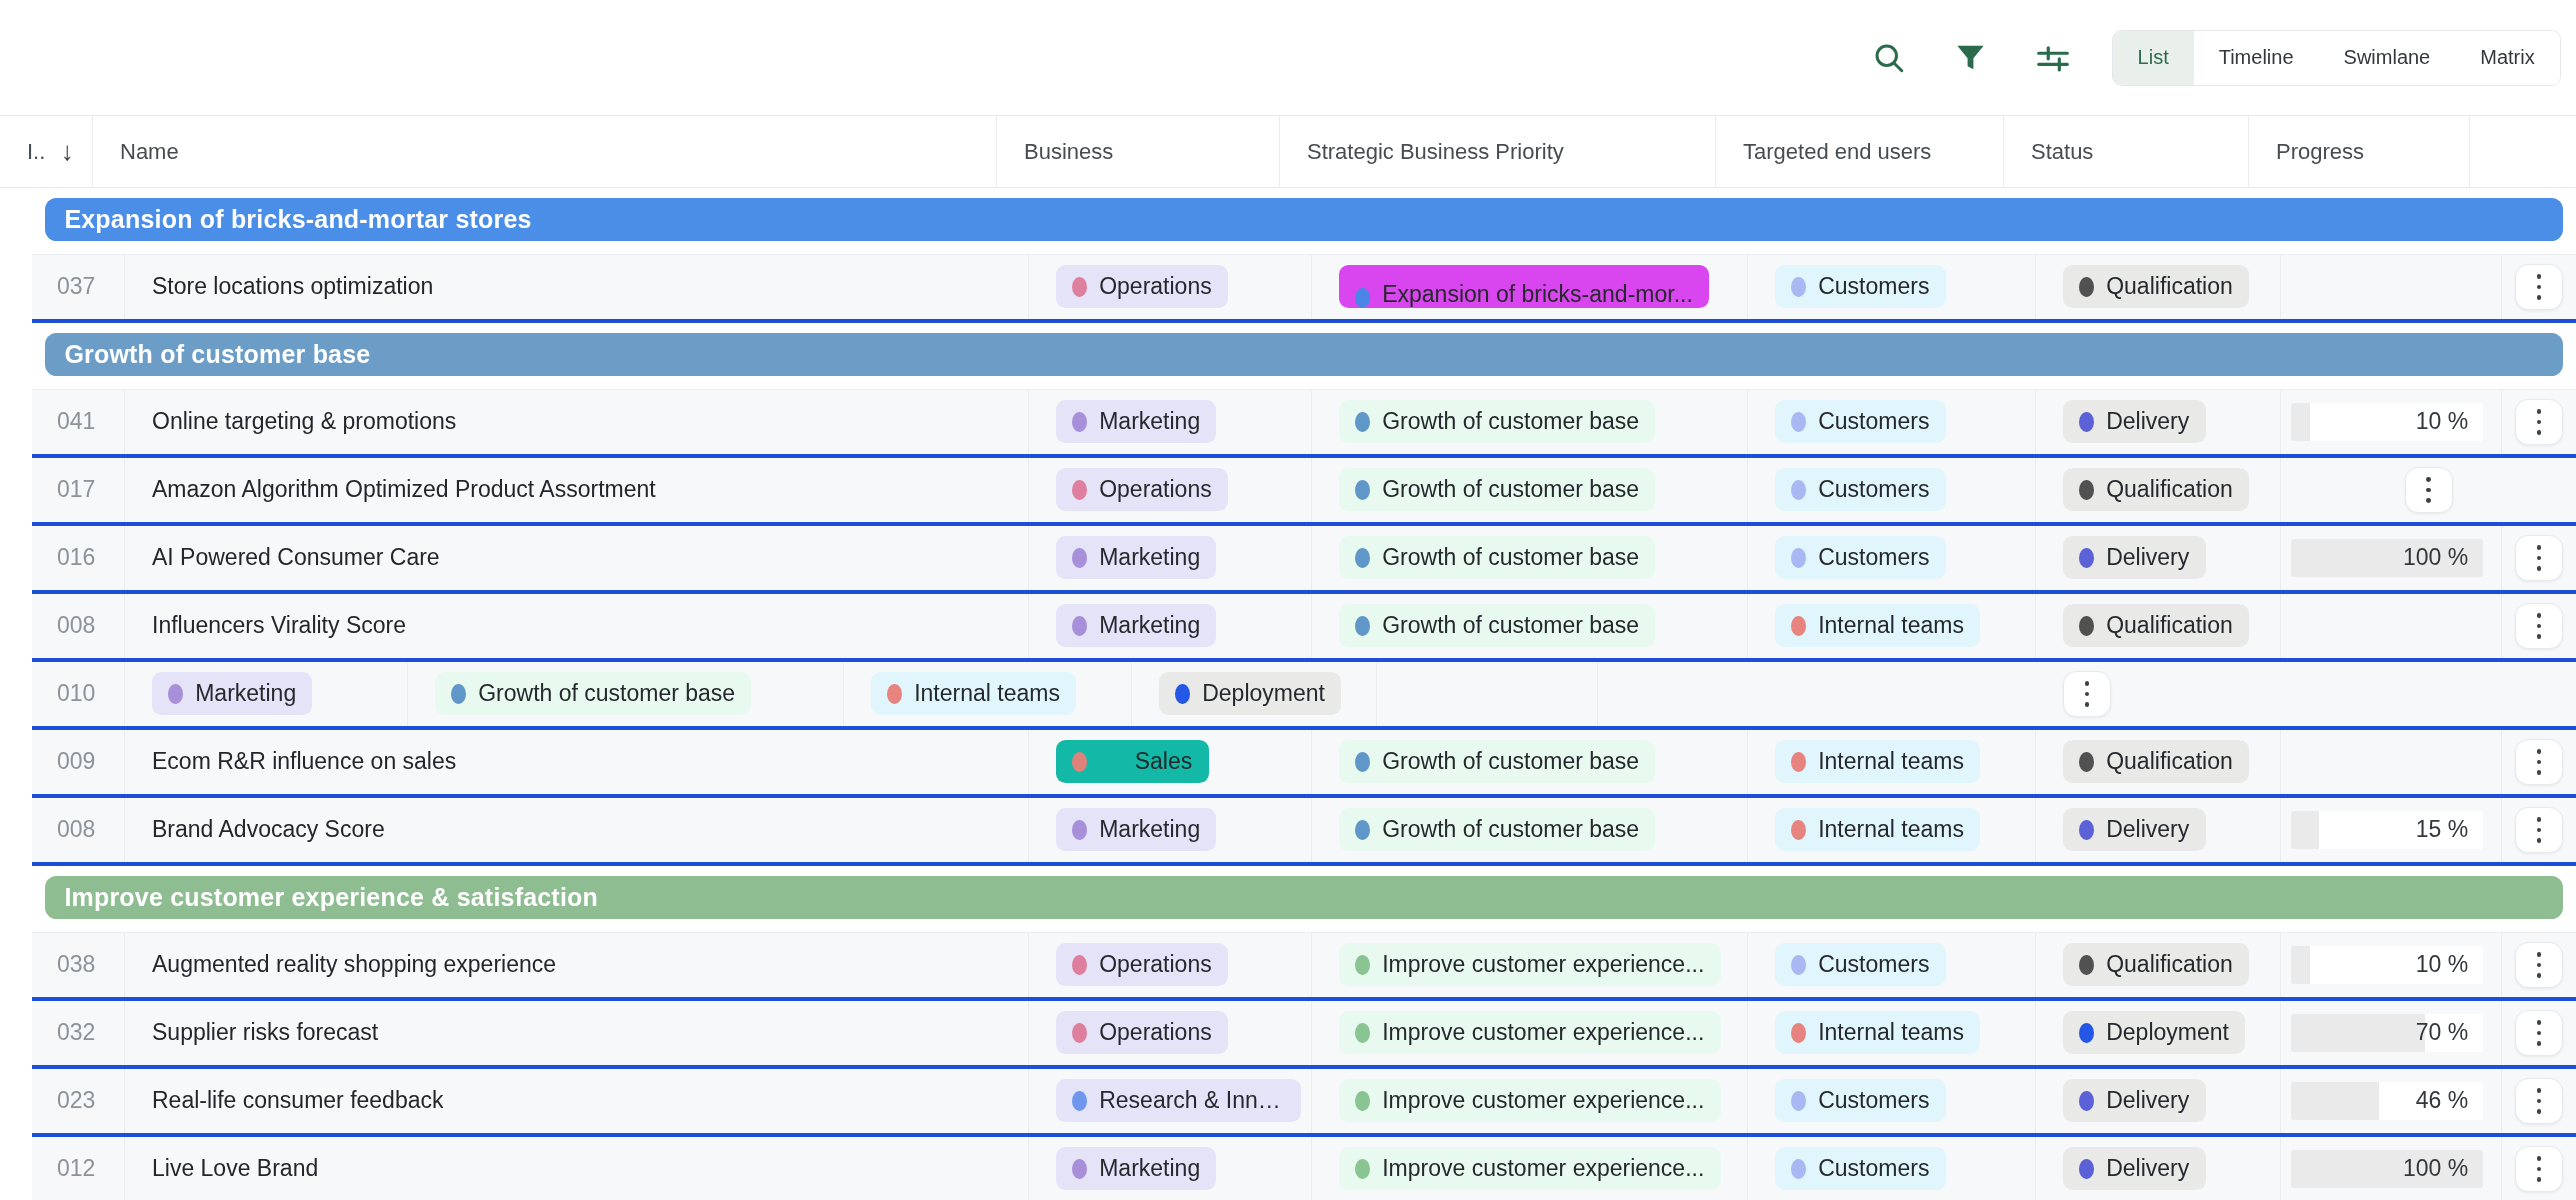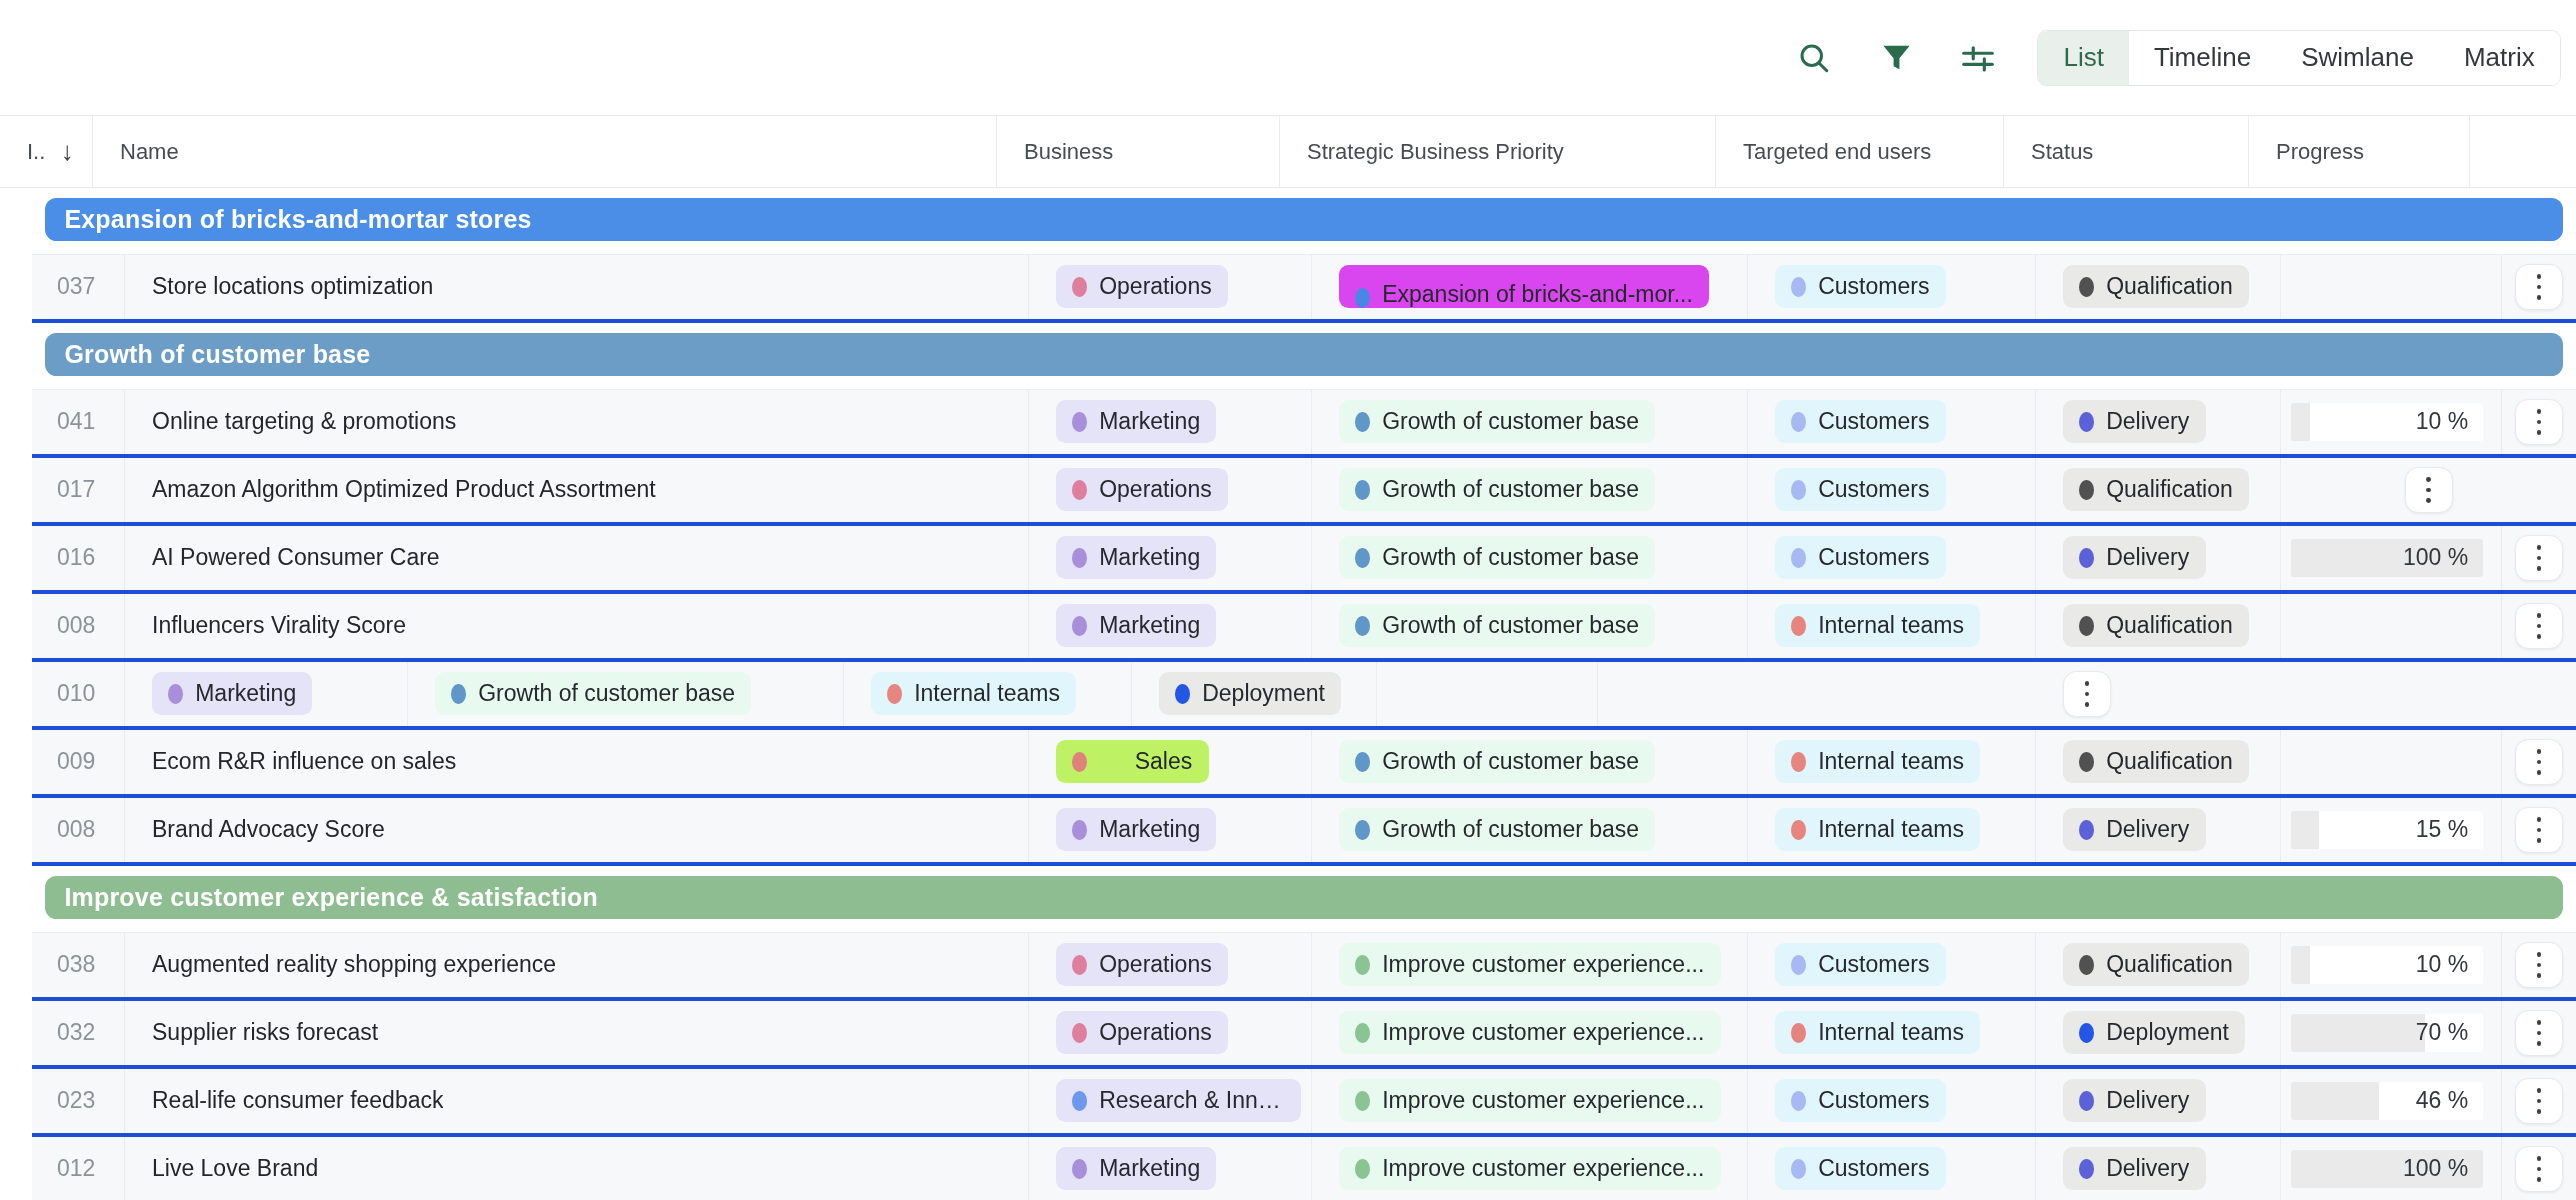--- a/index.html
+++ b/index.html
@@ -5,21 +5,21 @@
   * { margin:0; padding:0; box-sizing:border-box; }
   html,body { width:2576px; height:1201px; overflow:hidden; background:#ffffff;
               font-family:"Liberation Sans", sans-serif; }
   .app { width:2576px; height:1201px; position:relative; }
 
   
   .toolbar { height:115px; display:flex; align-items:center; justify-content:flex-end; padding-right:15.3px; background:#fff; }
   .tool-icons { display:flex; align-items:center; gap:44px; margin-right:40px; }
   .icon-btn { width:38px; height:38px; display:flex; align-items:center; justify-content:center; cursor:pointer; background:none; border:none; }
   .view-tabs { display:flex; border:1px solid #e4e7ea; border-radius:9.6px; overflow:hidden; background:#fff; height:56px; }
-  .tab { display:flex; align-items:center; padding:0 25px; font-size:26px; color:#34383d; cursor:pointer; background:#fff; border:none; }
+  .tab { display:flex; align-items:center; padding:0 25px; font-size:20px; color:#34383d; cursor:pointer; background:#fff; border:none; }
   .tab.selected { background:#e9efeb; color:#2d6b4c; }
 
   
   .thead { display:flex; height:73px; border-top:1px solid #e7eaed; border-bottom:1px solid #e7eaed; background:#fff; }
   .th { display:flex; align-items:center; font-size:22px; color:#474c51; border-right:1px solid #e9edf0; padding-left:27px; }
   .th:last-child { border-right:none; }
   .sort-arrow { font-size:26px; color:#3a3f45; margin-left:15.3px; }
 
   
   .c-id       { width:93px;  flex:none; }
@@ -387,21 +387,21 @@
   </div>
 
   <div class="row">
     <div class="cell c-id">
       <span class="id-text">009</span>
     </div>
     <div class="cell c-name">
       <span class="name-text">Ecom R&amp;R influence on sales</span>
     </div>
     <div class="cell c-business badge-cell">
-      <span class="badge" style="background: #bef264; gap: 48px;">
+      <span class="badge" style="background: #14b8a6; gap: 48px;">
         <span class="dot" style="background: rgb(223, 130, 123);"></span>
         <span class="label">Sales</span>
       </span>
     </div>
     <div class="cell c-priority badge-cell">
       <span class="badge" style="background: rgb(232, 250, 240);">
         <span class="dot" style="background: rgb(95, 151, 201);"></span>
         <span class="label">Growth of customer base</span>
       </span>
     </div>

